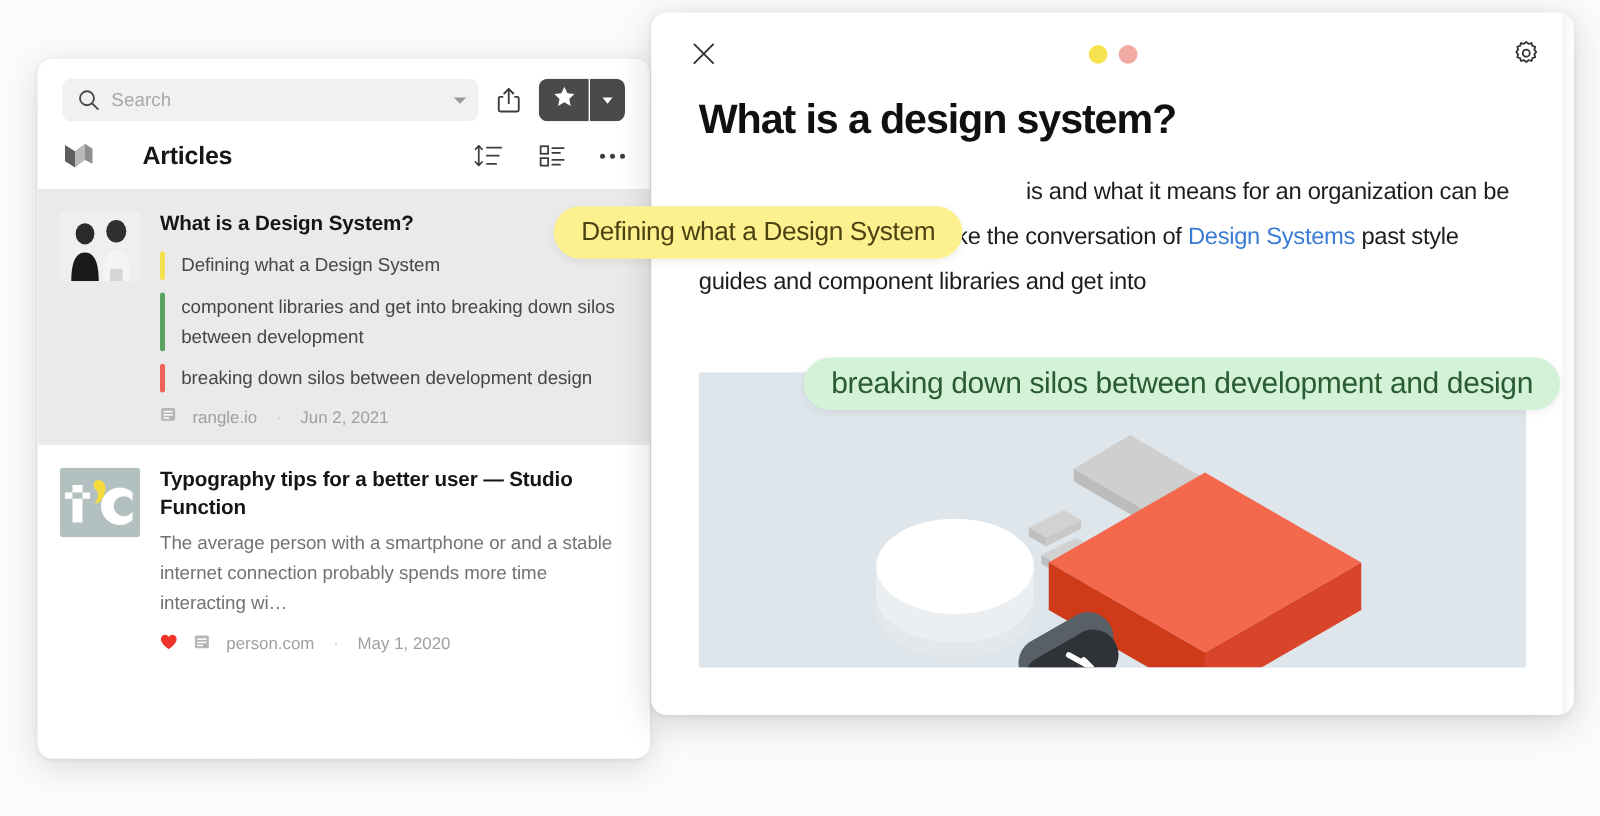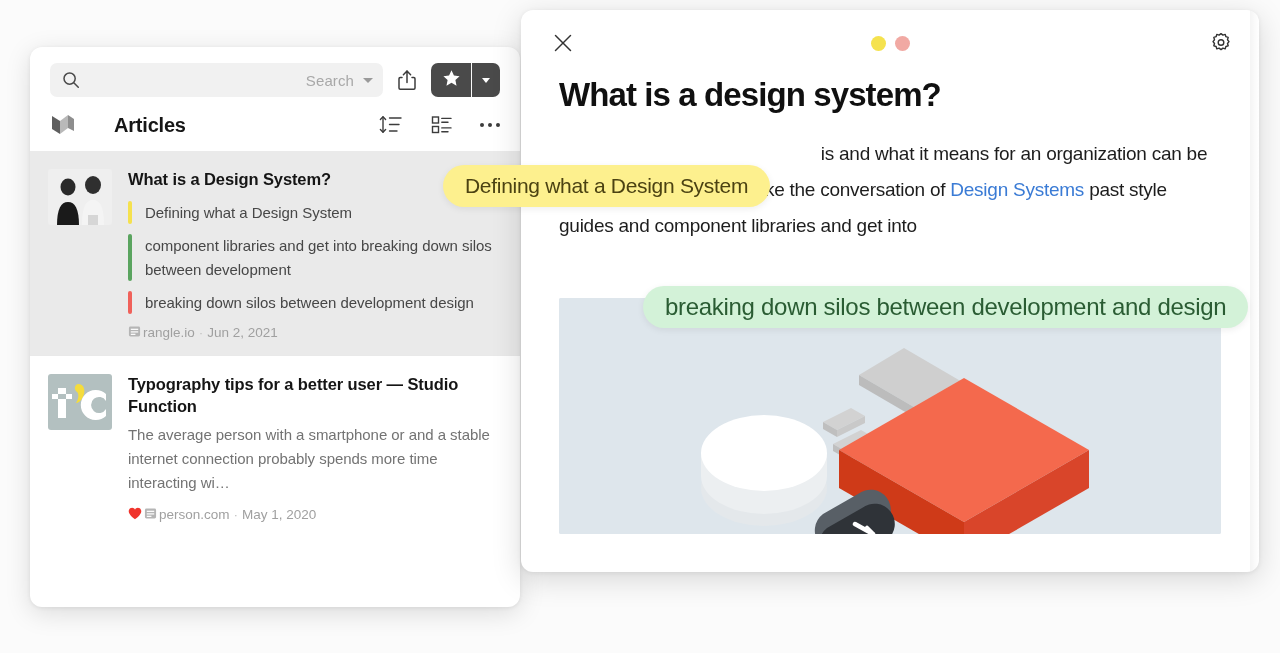--- a/index.html
+++ b/index.html
@@ -40,21 +40,20 @@
   }
   .search-box {
     flex: 1;
     height: 34px;
     background: #f1f1f1;
     border-radius: 7px;
     display: flex;
     align-items: center;
     padding: 0 10px 0 12px;
     gap: 9px;
-    text-align: right;
   }
   .search-box .ph {
     flex: 1;
     font-size: 15px;
     color: #a8a8a8;
     letter-spacing: .1px;
   }
   .caret-down {
     width: 0; height: 0;
     border-left: 5px solid transparent;
@@ -172,22 +171,22 @@
   }
   .item-excerpt {
     font-size: 15px;
     color: #737373;
     line-height: 1.62;
     margin-top: 5px;
     letter-spacing: -0.05px;
   }
   .meta-row {
     display: flex;
-    align-items: flex-start;
-    gap: 2px;
+    align-items: center;
+    gap: 13px;
     margin-top: 11px;
     font-size: 13.5px;
     color: #a0a0a0;
   }
   .meta-sep { color: #c2c2c2; padding: 0 2px; }
 
   
   #reader-panel {
     position: absolute;
     left: 521px;

